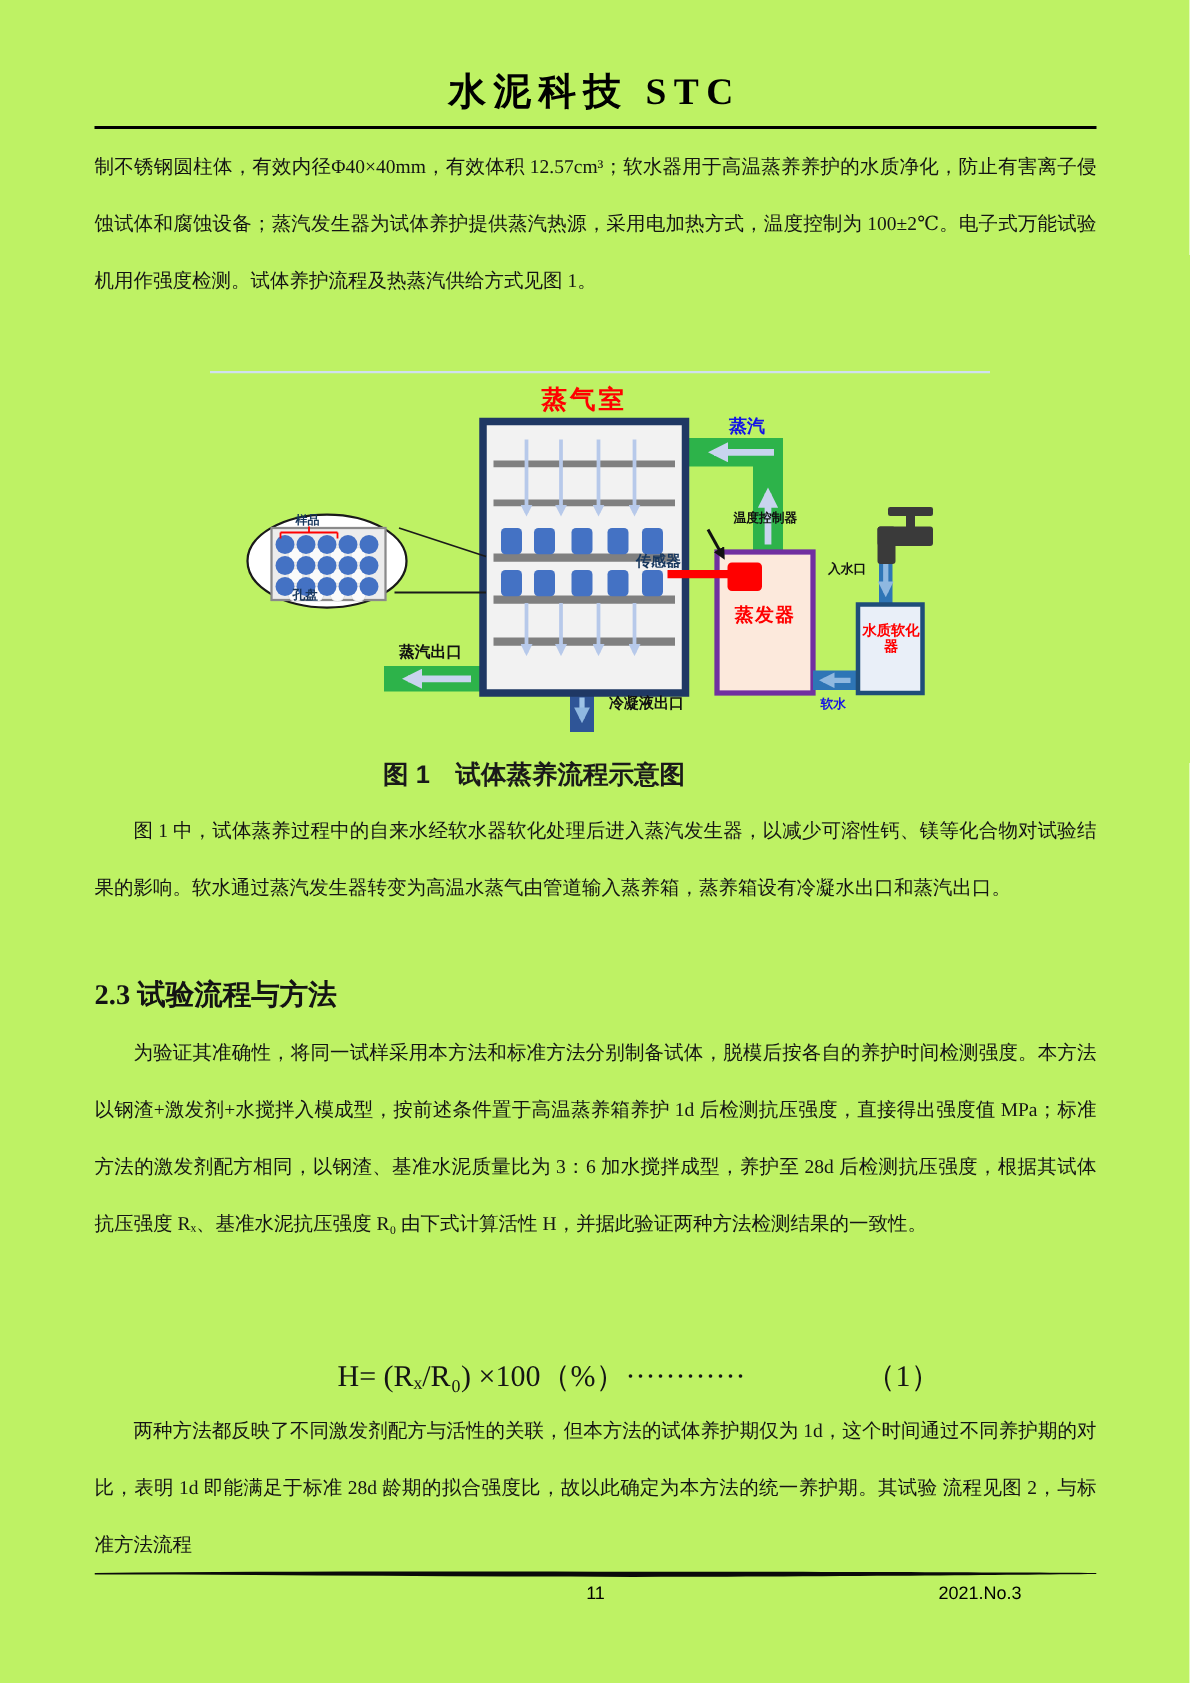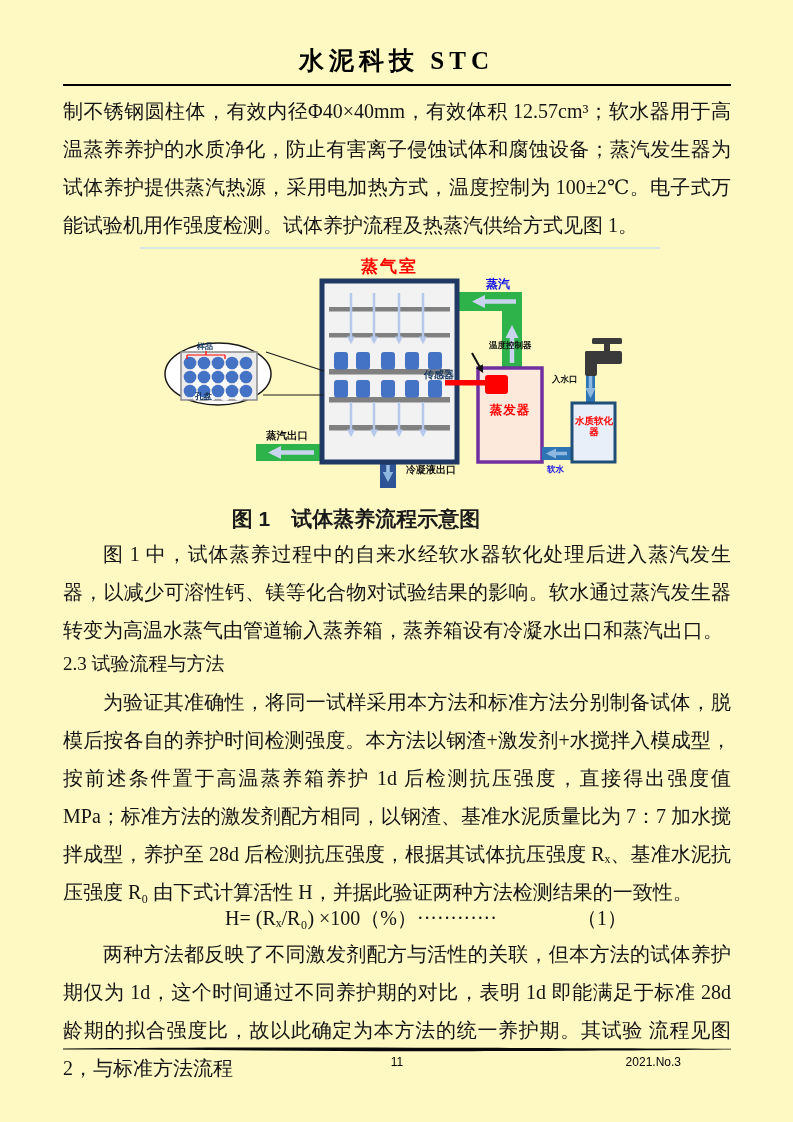--- a/index.html
+++ b/index.html
@@ -1,35 +1,35 @@
 <!DOCTYPE html>
 <html><head>
 <meta charset="utf-8">
 <style>
   html,body{margin:0;padding:0;background:#ffffff;}
   .page{
-    position:relative; width:793px; height:1122px; background:#fef9c3;
+    position:relative; width:793px; height:1122px; background:#bef264;
     font-family:"Liberation Serif","DejaVu Serif",serif; color:#141414; overflow:hidden;
   }
   .hdr-title{
     position:absolute; top:44px; left:0; width:793px; text-align:center;
     font-size:25px; font-weight:bold; letter-spacing:5px; color:#000;
   }
   .hdr-rule{position:absolute; top:84px; left:63px; width:668px; height:2px; background:#000;}
   .para{
-    position:absolute; left:63px; width:668px; font-size:20px; line-height:38px;
+    position:absolute; left:63px; width:668px; font-size:13px; line-height:38px;
     text-align:justify; margin:0;
   }
   .indent{text-indent:2em;}
   .p1{top:92px;}
   .p2{top:535px;}
   .p3{top:683px;}
   .p4{top:935px;}
   .sec-heading{
-    position:absolute; left:63px; top:645px; margin:0; font-size:19px; font-weight:normal; line-height:38px;
+    position:absolute; left:63px; top:645px; margin:0; font-size:19px; font-weight:bold; line-height:38px;
   }
   .figure-wrap{position:absolute; left:140px; top:245px; width:520px; height:258px;}
   .figure-wrap svg{position:absolute; left:0; top:0;}
   .flabel{
     position:absolute; font-family:"Liberation Sans","DejaVu Sans",sans-serif;
     font-weight:bold; white-space:nowrap; line-height:1.2;
   }
   .lbl-chamber{left:182px; top:12px; width:135px; text-align:center; font-size:17px; color:#ff0000; letter-spacing:2px;}
   .lbl-steam{left:346px; top:32px; font-size:12px; color:#1414e6;}
   .lbl-tempctrl{left:317px; top:95px; font-size:8.5px; color:#111;margin-left:32px;}
@@ -37,21 +37,21 @@
   .lbl-evap{left:338px; top:158px; width:64px; text-align:center; font-size:12.5px; color:#ff0000; letter-spacing:1px;}
   .lbl-inlet{left:412px; top:129px; font-size:8.5px; color:#111;}
   .lbl-softener{left:434px; top:170px; width:40px; text-align:center; font-size:9.5px; color:#ff0000; white-space:normal;}
   .lbl-softwater{left:407px; top:219px; font-size:8.5px; color:#1414e6;}
   .lbl-steamout{left:126px; top:184px; font-size:10.5px; color:#111;}
   .lbl-condout{left:266px; top:219px; font-size:10px; color:#111;}
   .lbl-sample{left:57px; top:97px; font-size:8px; color:#17375e;}
   .lbl-holeplate{left:55px; top:146px; font-size:8.5px; color:#17375e;}
   .fig-caption{
     position:absolute; top:505px; left:0; width:712px; text-align:center;
-    font-family:"Liberation Sans","DejaVu Sans",sans-serif; font-weight:600; font-size:21px; color:#1a1a1a;
+    font-family:"Liberation Sans","DejaVu Sans",sans-serif; font-weight:600; font-size:17px; color:#1a1a1a;
   }
   .formula-line{position:absolute; top:899px; left:0; width:645px; height:38px; font-size:20px; line-height:38px;}
   .formula-expr{position:absolute; left:225px;}
   .formula-num{position:absolute; left:577px;}
   .ftr-rule{position:absolute; top:1046px; left:63px;}
   .ftr-pagenum{
     position:absolute; top:1055px; left:63px; width:668px; text-align:center;
     font-family:"Liberation Sans","DejaVu Sans",sans-serif; font-size:12px; color:#000;
   }
   .ftr-issue{
@@ -206,21 +206,21 @@
     <div class="flabel lbl-sample">样品</div>
     <div class="flabel lbl-holeplate">孔盘</div>
   </div>
 
   <div class="fig-caption">图 1　试体蒸养流程示意图</div>
 
   <p class="para indent p2">图 1 中，试体蒸养过程中的自来水经软水器软化处理后进入蒸汽发生器，以减少可溶性钙、镁等化合物对试验结果的影响。软水通过蒸汽发生器转变为高温水蒸气由管道输入蒸养箱，蒸养箱设有冷凝水出口和蒸汽出口。</p>
 
   <h2 class="sec-heading">2.3 试验流程与方法</h2>
 
-  <p class="para indent p3">为验证其准确性，将同一试样采用本方法和标准方法分别制备试体，脱模后按各自的养护时间检测强度。本方法以钢渣+激发剂+水搅拌入模成型，按前述条件置于高温蒸养箱养护 1d 后检测抗压强度，直接得出强度值 MPa；标准方法的激发剂配方相同，以钢渣、基准水泥质量比为 7：7 加水搅拌成型，养护至 28d 后检测抗压强度，根据其试体抗压强度 Rₓ、基准水泥抗压强度 R₀ 由下式计算活性 H，并据此验证两种方法检测结果的一致性。</p>
+  <p class="para indent p3">为验证其准确性，将同一试样采用本方法和标准方法分别制备试体，脱模后按各自的养护时间检测强度。本方法以钢渣+激发剂+水搅拌入模成型，按前述条件置于高温蒸养箱养护 1d 后检测抗压强度，直接得出强度值 MPa；标准方法的激发剂配方相同，以钢渣、基准水泥质量比为 3：6 加水搅拌成型，养护至 28d 后检测抗压强度，根据其试体抗压强度 Rₓ、基准水泥抗压强度 R₀ 由下式计算活性 H，并据此验证两种方法检测结果的一致性。</p>
 
   <div class="formula-line">
     <span class="formula-expr">H= (Rₓ/R₀) ×100（%）············</span>
     <span class="formula-num">（1）</span>
   </div>
 
   <p class="para indent p4">两种方法都反映了不同激发剂配方与活性的关联，但本方法的试体养护期仅为 1d，这个时间通过不同养护期的对比，表明 1d 即能满足于标准 28d 龄期的拟合强度比，故以此确定为本方法的统一养护期。其试验 流程见图 2，与标准方法流程</p>
 
   <svg class="ftr-rule" width="668" height="7" viewBox="0 0 668 7">
     <path d="M0,2.6 C140,1.2 260,1.6 396,1.8 C540,2.0 620,2.4 668,2.7 L668,3.4 C620,3.8 540,4.8 396,5.2 C260,5.6 140,3.6 0,3.6 Z" fill="#0a0a0a"></path>

